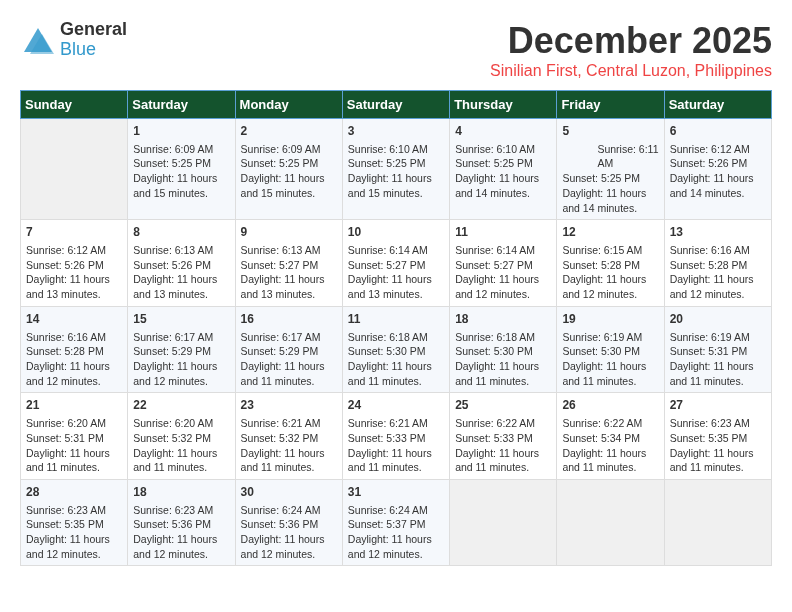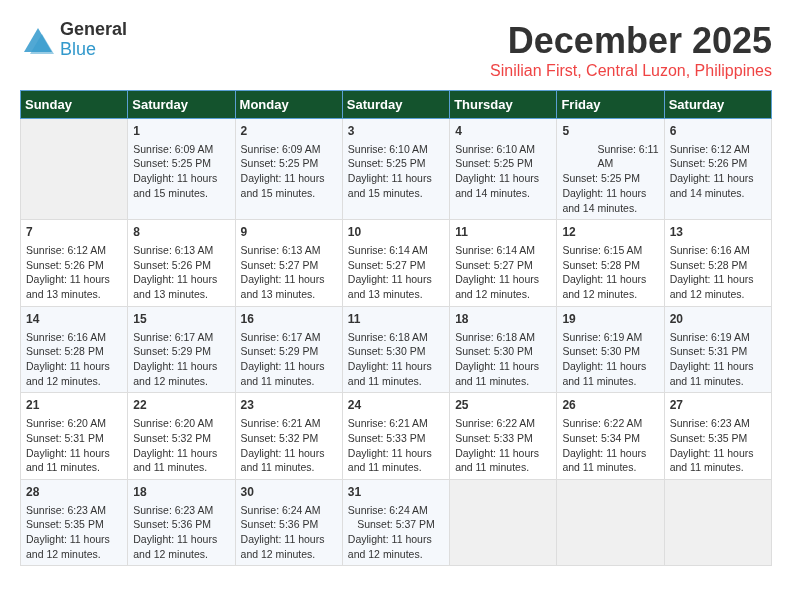--- a/index.html
+++ b/index.html
@@ -318,21 +318,21 @@
         </td>
         <td>
           <span class="day-num">30</span>
           <span style="display: block;">Sunrise: 6:24 AM</span>
           <span style="display: block;">Sunset: 5:36 PM</span>
           <span style="display: block;">Daylight: 11 hours and 12 minutes.</span>
         </td>
         <td>
           <span class="day-num">31</span>
           <span style="display: block;">Sunrise: 6:24 AM</span>
-          <span style="display: block; text-align: center;">Sunset: 5:37 PM</span>
+          <span style="display: block;">Sunset: 5:37 PM</span>
           <span style="display: block;">Daylight: 11 hours and 12 minutes.</span>
         </td>
         <td class="empty-cell"></td>
         <td class="empty-cell"></td>
         <td class="empty-cell"></td>
       </tr>
     </tbody>
 </table>
 
 </body></html>

